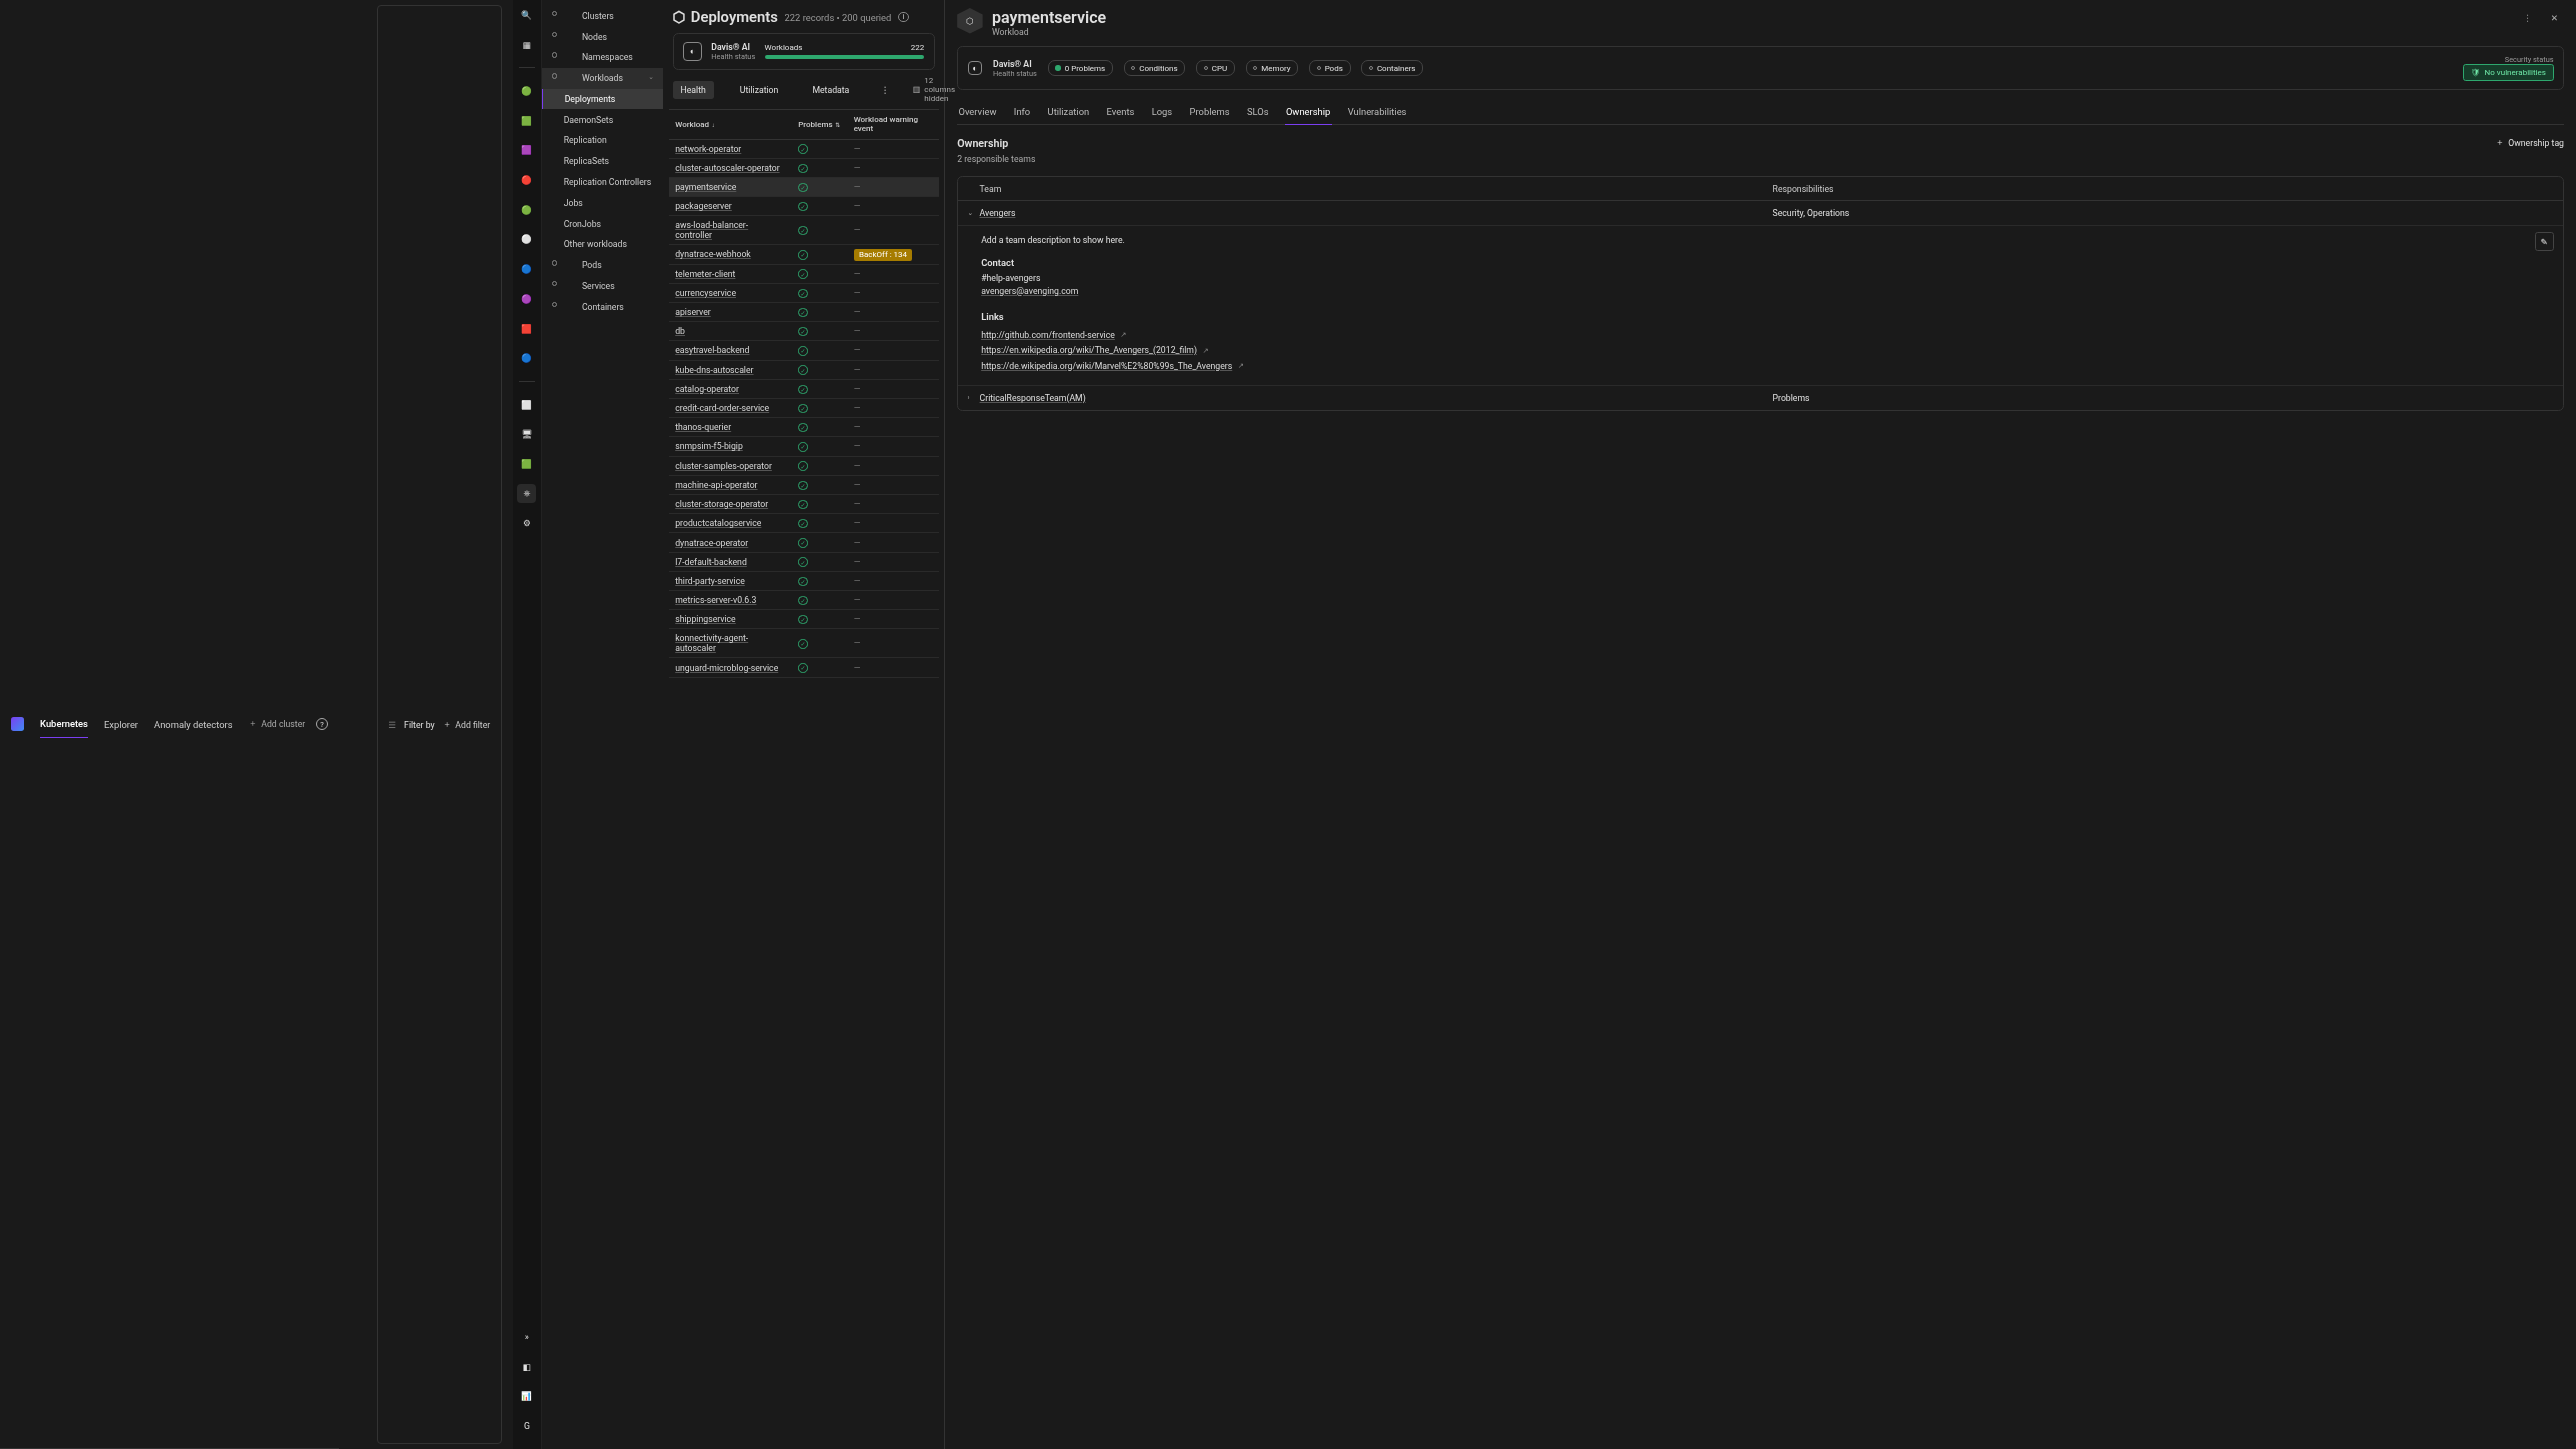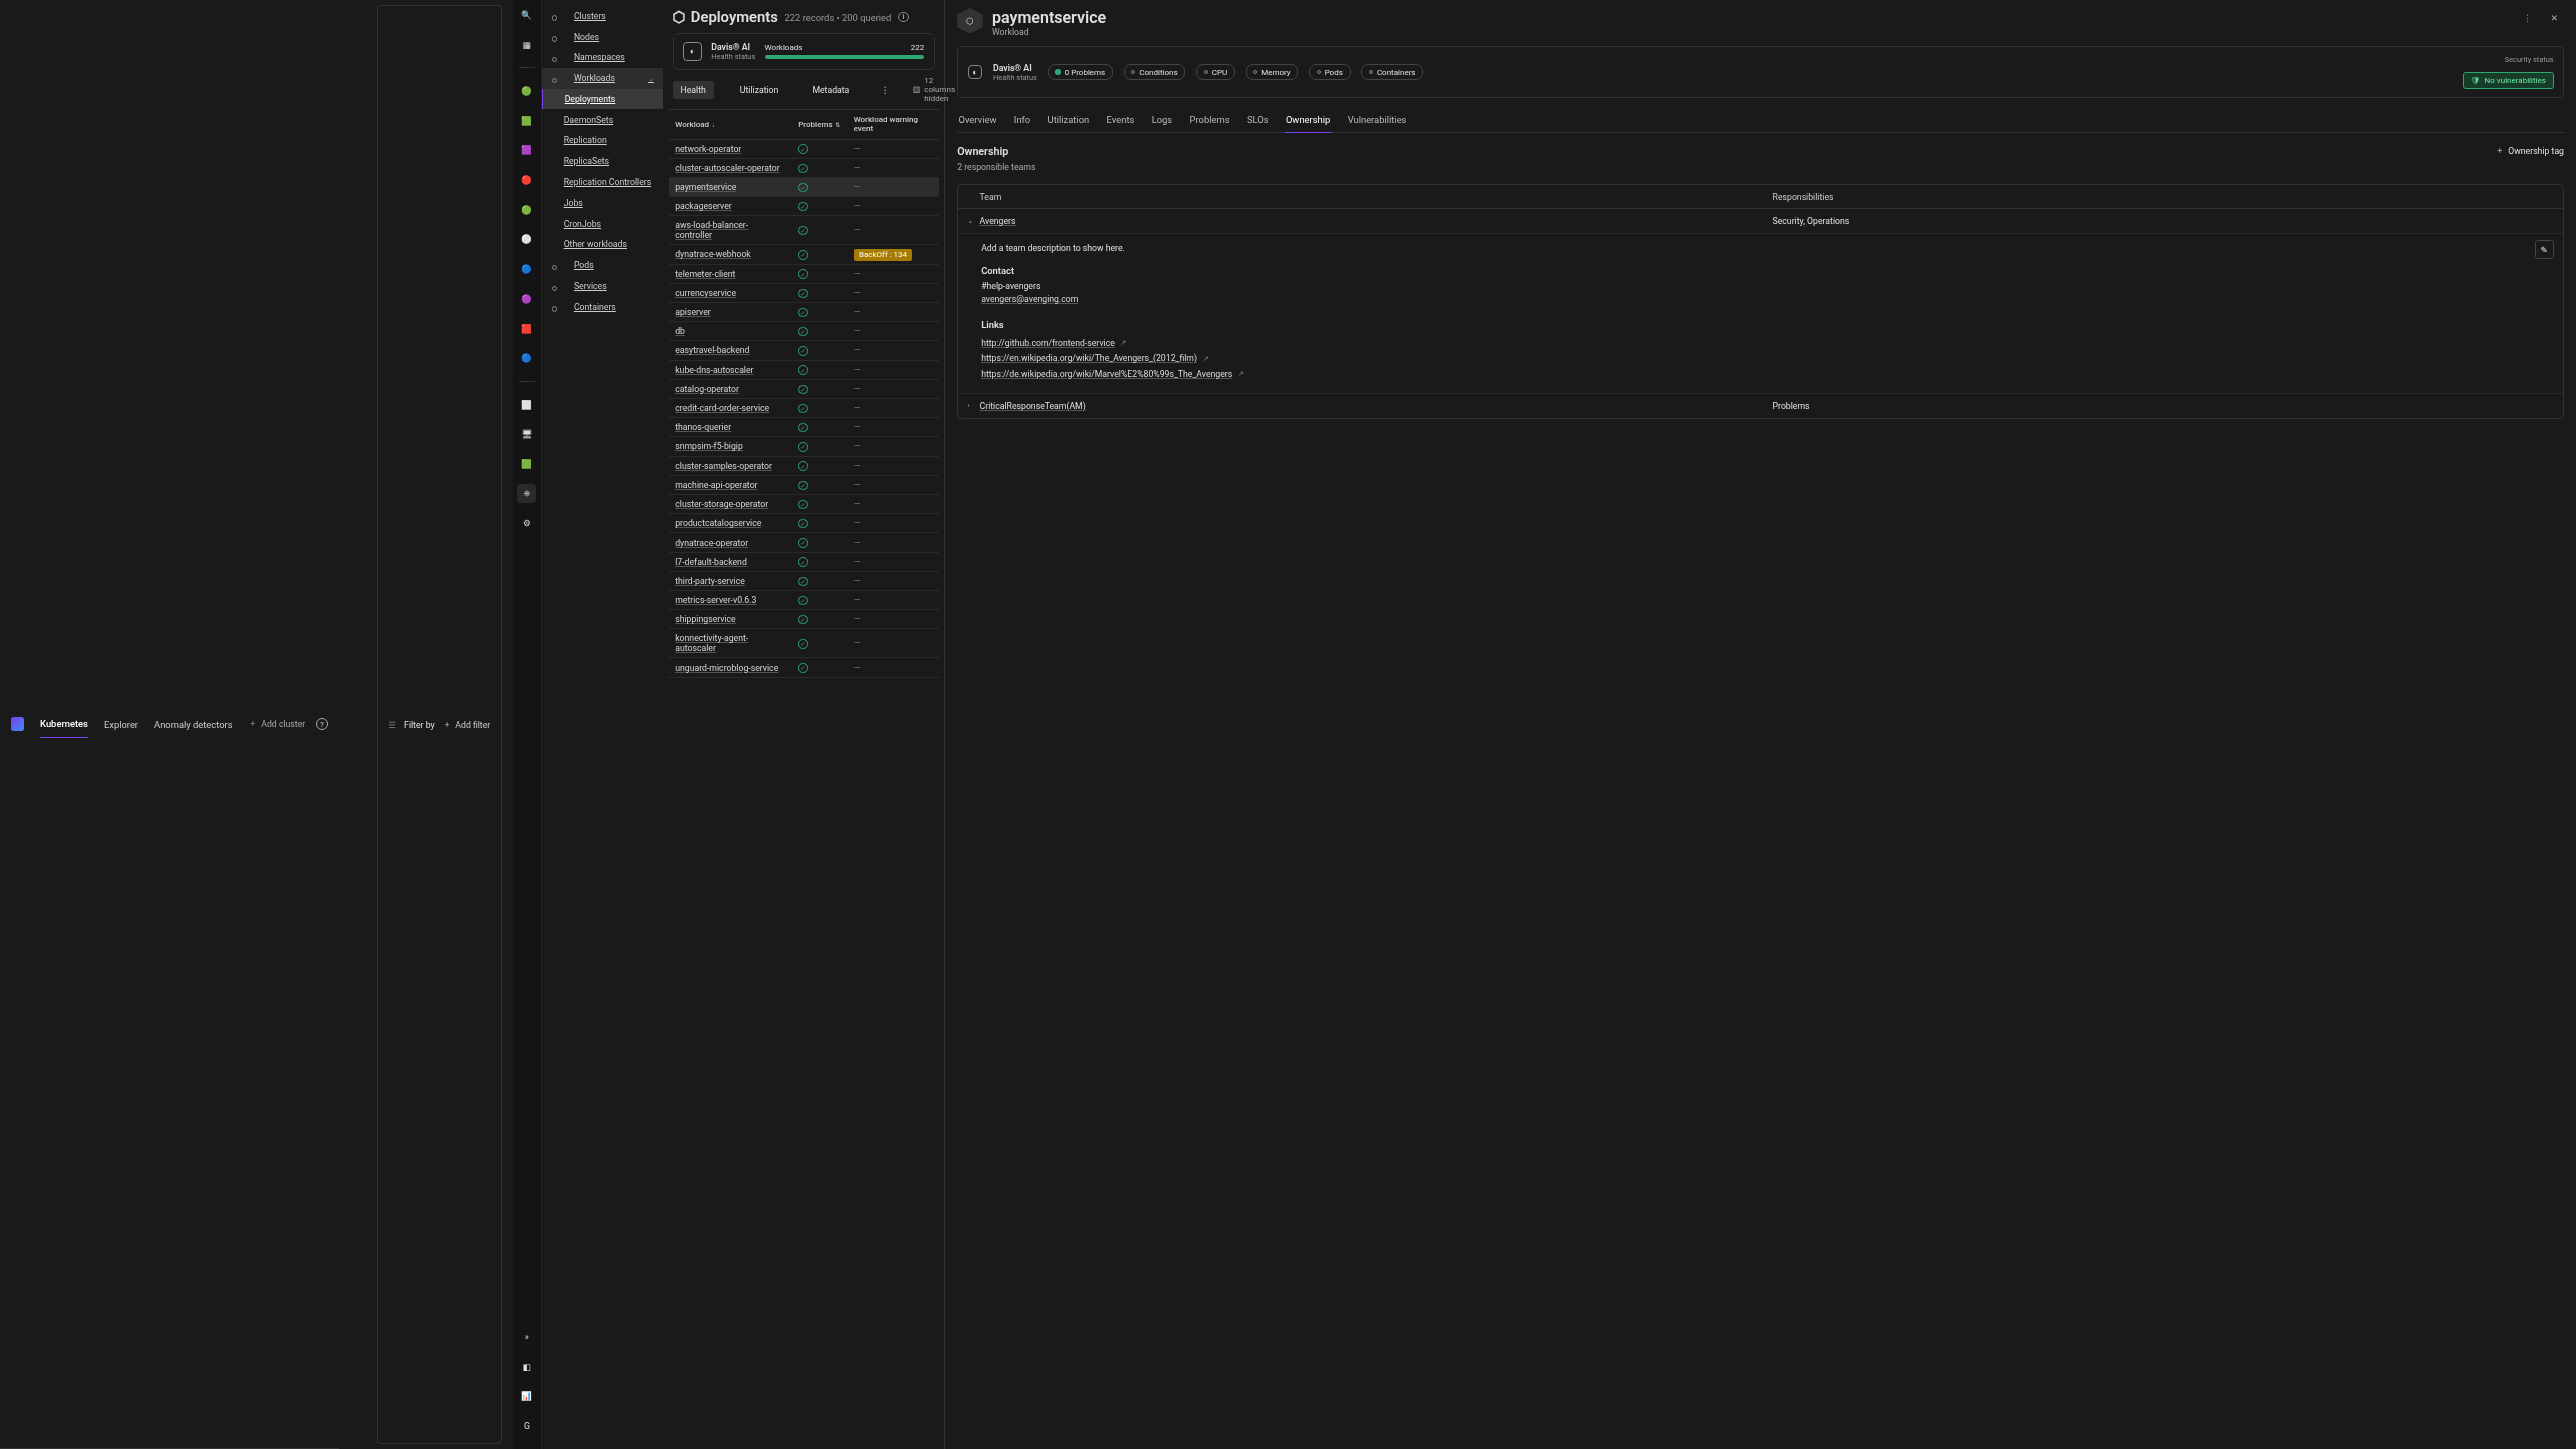--- a/index.html
+++ b/index.html
@@ -16,21 +16,21 @@
 .filterbar { display: flex; align-items: center; padding: 6.7px 10.7px; border: 0.7px solid #333; margin: 5.4px 10.7px 5.4px 38px; border-radius: 4px; gap: 8px; }
 .filter-icon { color: #888; }
 .add-filter { display: flex; align-items: center; gap: 4px; color: #ccc; cursor: pointer; }
 .body { display: flex; flex: 1; min-height: 0; }
 .iconrail { width: 29.5px; background: #141414; display: flex; flex-direction: column; align-items: center; padding: 5.4px 0; gap: 10.7px; border-right: 0.7px solid #222; }
 .rail-item { width: 19px; height: 19px; display: flex; align-items: center; justify-content: center; border-radius: 4px; cursor: pointer; }
 .rail-item.active { background: #2a2a2a; }
 .rail-sep { width: 16px; height: 0.7px; background: #333; margin: 2.7px 0; }
 .rail-bottom { margin-top: auto; display: flex; flex-direction: column; gap: 10.7px; align-items: center; padding-bottom: 8px; }
 .sidebar { width: 121px; background: #1a1a1a; padding: 5.4px 0; overflow-y: auto; }
-.side-item { display: flex; align-items: flex-end; gap: 17px; padding: 5.4px 9.4px; cursor: pointer; color: #ccc; text-decoration: underline; }
+.side-item { display: flex; align-items: flex-start; gap: 25px; padding: 5.4px 9.4px; cursor: pointer; color: #ccc; }
 .side-item.selected { background: #2d2d2d; }
 .side-sub { padding-left: 21.5px; font-size: 8.7px; }
 .side-sub.active { background: #3a3a3a; color: #fff; border-left: 1.3px solid #7b3ff2; }
 .dot { width: 5.4px; height: 5.4px; border: 1px solid #888; border-radius: 50%; }
 .chev { margin-left: auto; font-size: 6.7px; color: #888; }
 .main { flex: 1; display: flex; min-width: 0; }
 .list-pane { width: 282px; display: flex; flex-direction: column; border-right: 0.7px solid #333; padding: 8px 5.4px 0 5.4px; }
 .list-header { display: flex; align-items: center; gap: 6.7px; padding: 0 4px 6.7px 4px; }
 .list-title { font-size: 14.8px; font-weight: 600; display: flex; align-items: center; gap: 5.4px; }
 .list-count { color: #999; font-size: 9.4px; }
@@ -63,21 +63,21 @@
 .detail-head { display: flex; align-items: flex-start; gap: 9.4px; }
 .hex { width: 25.5px; height: 25.5px; background: #333; clip-path: polygon(50% 0,100% 25%,100% 75%,50% 100%,0 75%,0 25%); display: flex; align-items: center; justify-content: center; }
 .detail-title { font-size: 16px; font-weight: 600; }
 .detail-sub { font-size: 8.7px; color: #aaa; }
 .detail-actions { margin-left: auto; display: flex; gap: 8px; }
 .icon-btn { width: 19px; height: 19px; display: flex; align-items: center; justify-content: center; cursor: pointer; color: #aaa; }
 .status-row { border: 0.7px solid #333; border-radius: 5.4px; padding: 8px 9.4px; margin: 9.4px 0; display: flex; align-items: center; gap: 10.7px; }
 .pill { display: flex; align-items: center; gap: 4px; padding: 2.7px 6.7px; border: 0.7px solid #444; border-radius: 7px; font-size: 8px; cursor: pointer; }
 .pill .d { width: 4px; height: 4px; border: 0.7px solid #888; border-radius: 50%; }
 .pill.problems .d { border: none; background: #2ea86e; width: 5.4px; height: 5.4px; }
-.sec-status { margin-left: auto; display: flex; flex-direction: column; align-items: flex-end; gap: 8px; }
+.sec-status { margin-left: auto; display: flex; flex-direction: column; align-items: flex-end; gap: 0; }
 .sec-label { font-size: 7.4px; color: #999; }
 .no-vuln { background: #163d2a; border: 0.7px solid #2ea86e; color: #6fe8a8; padding: 2.7px 6.7px; border-radius: 2.7px; font-size: 8px; display: flex; align-items: center; gap: 4px; }
 .detail-tabs { display: flex; gap: 14.8px; border-bottom: 0.7px solid #333; margin-bottom: 12px; }
 .dtab { padding: 6.7px 1.3px; cursor: pointer; font-size: 9.4px; color: #bbb; }
 .dtab.active { color: #fff; border-bottom: 1.3px solid #7b3ff2; margin-bottom: -0.7px; }
 .own-hdr { display: flex; align-items: center; margin-bottom: 4px; }
 .own-title { font-size: 10.7px; font-weight: 600; }
 .own-sub { font-size: 8.7px; color: #aaa; margin-bottom: 12px; }
 .own-tag-btn { margin-left: auto; display: flex; align-items: center; gap: 4px; cursor: pointer; }
 .team-table { border: 0.7px solid #333; border-radius: 5.4px; overflow: hidden; }

